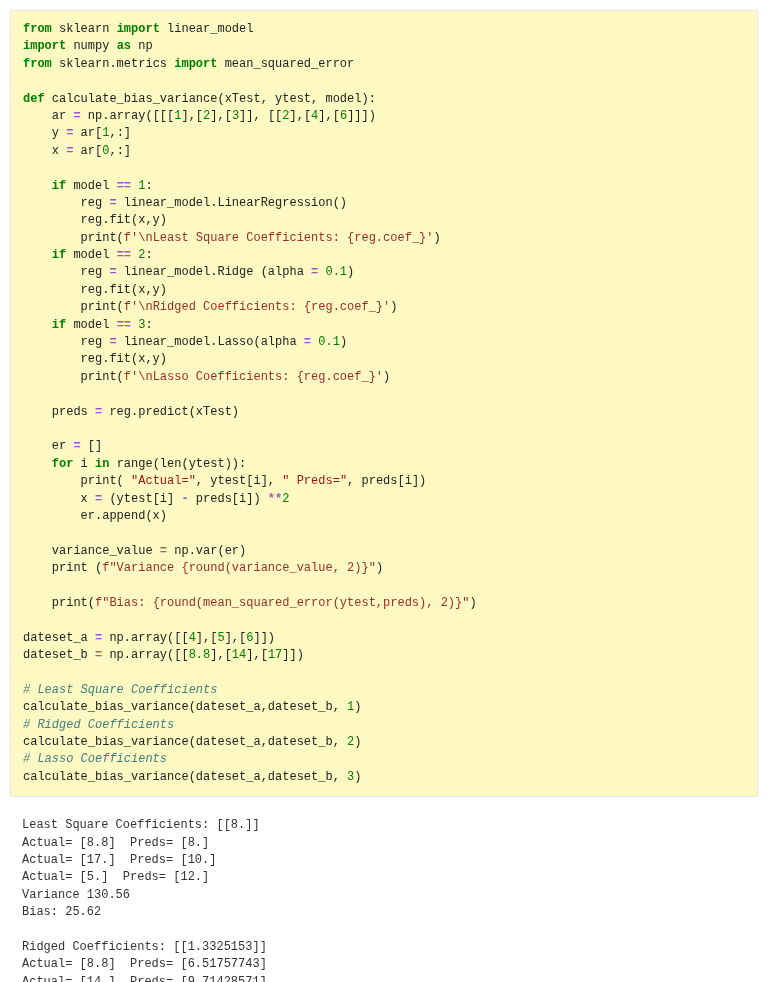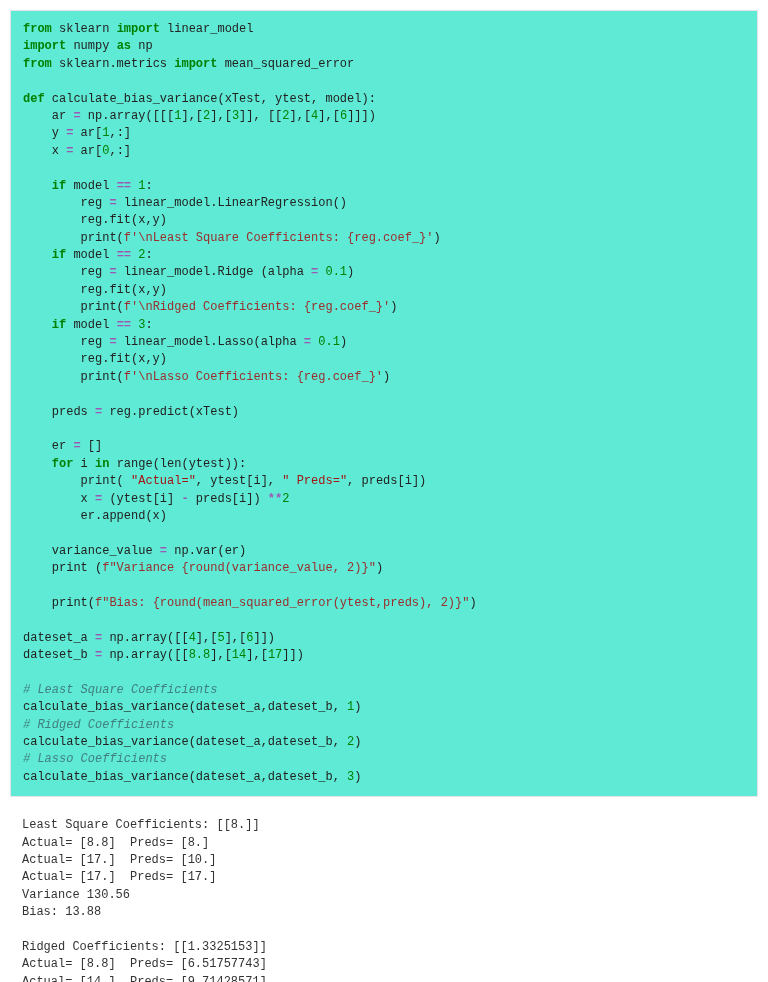--- a/index.html
+++ b/index.html
@@ -5,21 +5,21 @@
   body {
     margin: 0;
     padding: 0;
     font-family: Consolas, "Courier New", monospace;
     font-size: 12px;
     line-height: 1.45;
     background: #fff;
     width: 768px;
   }
   .code-block {
-    background: #5eead4;
+    background: #fef9c3;
     border: 1px solid #e5e5e5;
     padding: 10px 12px;
     margin: 10px;
     white-space: pre;
     overflow-x: auto;
   }
   .output-block {
     background: #fff;
     padding: 10px 12px;
     margin: 0 10px 10px 10px;
@@ -78,23 +78,23 @@
 <span class="cmt"># Least Square Coefficients</span>
 <span class="plain">calculate_bias_variance(dateset_a,dateset_b, </span><span class="num">1</span><span class="plain">)</span>
 <span class="cmt"># Ridged Coefficients</span>
 <span class="plain">calculate_bias_variance(dateset_a,dateset_b, </span><span class="num">2</span><span class="plain">)</span>
 <span class="cmt"># Lasso Coefficients</span>
 <span class="plain">calculate_bias_variance(dateset_a,dateset_b, </span><span class="num">3</span><span class="plain">)</span></div>
 
 <div class="output-block"><span>Least Square Coefficients: [[8.]]</span>
 <span>Actual= [8.8]  Preds= [8.]</span>
 <span>Actual= [17.]  Preds= [10.]</span>
-<span>Actual= [17.]  Preds= [17.]</span>
+<span>Actual= [5.]  Preds= [12.]</span>
 <span>Variance 130.56</span>
-<span>Bias: 13.88</span>
+<span>Bias: 25.62</span>
 <span></span>
 <span>Ridged Coefficients: [[1.3325153]]</span>
 <span>Actual= [8.8]  Preds= [6.51757743]</span>
 <span>Actual= [14.]  Preds= [9.71428571]</span>
 
 
 
 <span></span>
 
 

